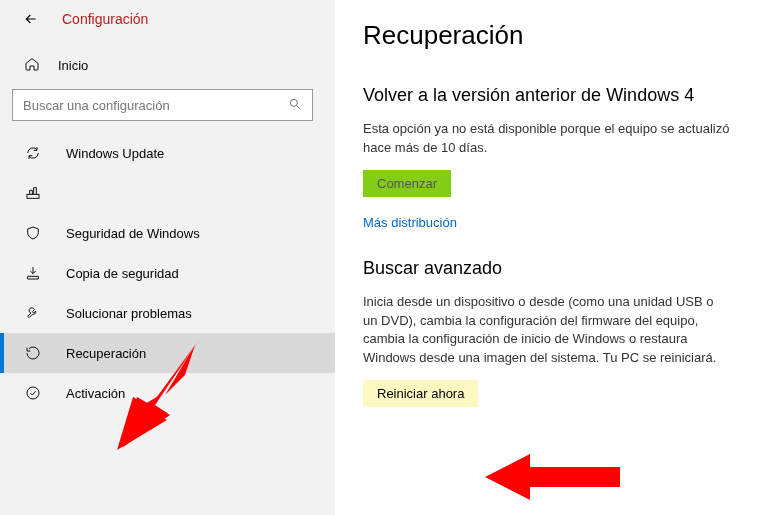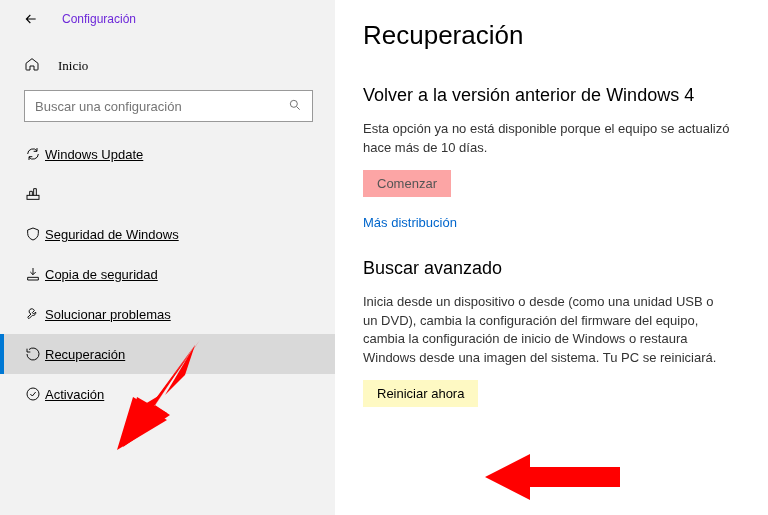--- a/index.html
+++ b/index.html
@@ -27,31 +27,30 @@
     gap: 22px;
     padding: 10px 18px 8px 22px;
     font-size: 12px;
   }
   .back-btn {
     width: 18px; height: 18px;
     display: flex; align-items: center; justify-content: center;
     cursor: pointer;
   }
   .back-btn svg { width: 16px; height: 16px; }
-  .title { font-size: 12px; color: #6d28d9; }
+  .title { font-size: 14px; color: #b91c1c; }
   .home-row {
     display: flex; align-items: center; gap: 18px;
     padding: 10px 18px 10px 24px;
     cursor: pointer;
     font-size: 13px;
     margin-top: 10px;
-    font-family: Liberation Serif, serif;
   }
   .home-row svg { width: 16px; height: 16px; }
-  .search-wrap { padding: 4px 22px 12px 24px; }
+  .search-wrap { padding: 4px 22px 12px 12px; }
   .search {
     width: 100%;
     height: 32px;
     border: 1px solid #999;
     background: #fff;
     display: flex;
     align-items: center;
     padding: 0 10px;
   }
   .search input {
@@ -60,26 +59,25 @@
     color: #666;
   }
   .search-icon svg { width: 14px; height: 14px; }
   .section-label {
     padding: 6px 20px 12px 20px;
     font-weight: 600;
     font-size: 13px;
   }
   .nav { display: flex; flex-direction: column; }
   .nav-item {
-    display: flex; align-items: center; gap: 3px;
+    display: flex; align-items: center; gap: 24px;
     padding: 12px 18px 12px 24px;
     cursor: pointer;
     font-size: 13px;
     position: relative;
-    text-decoration: underline;
   }
   .nav-item.active {
     background: #d9d9d9;
   }
   .nav-item.active::before {
     content: "";
     position: absolute;
     left: 0; top: 0; bottom: 0;
     width: 4px;
     background: #0078d4;
@@ -102,21 +100,21 @@
     margin-bottom: 14px;
   }
   .body-text {
     font-size: 13px;
     color: #333;
     line-height: 1.45;
     margin-bottom: 12px;
   }
   .btn {
     display: inline-block;
-    background: #fca5a5;
+    background: #84cc16;
     color: #555;
     padding: 6px 14px;
     font-size: 13px;
     border: none;
     margin-bottom: 18px;
   }
   .btn.enabled {
     background: #fef9c3;
     color: #000;
     cursor: pointer;

